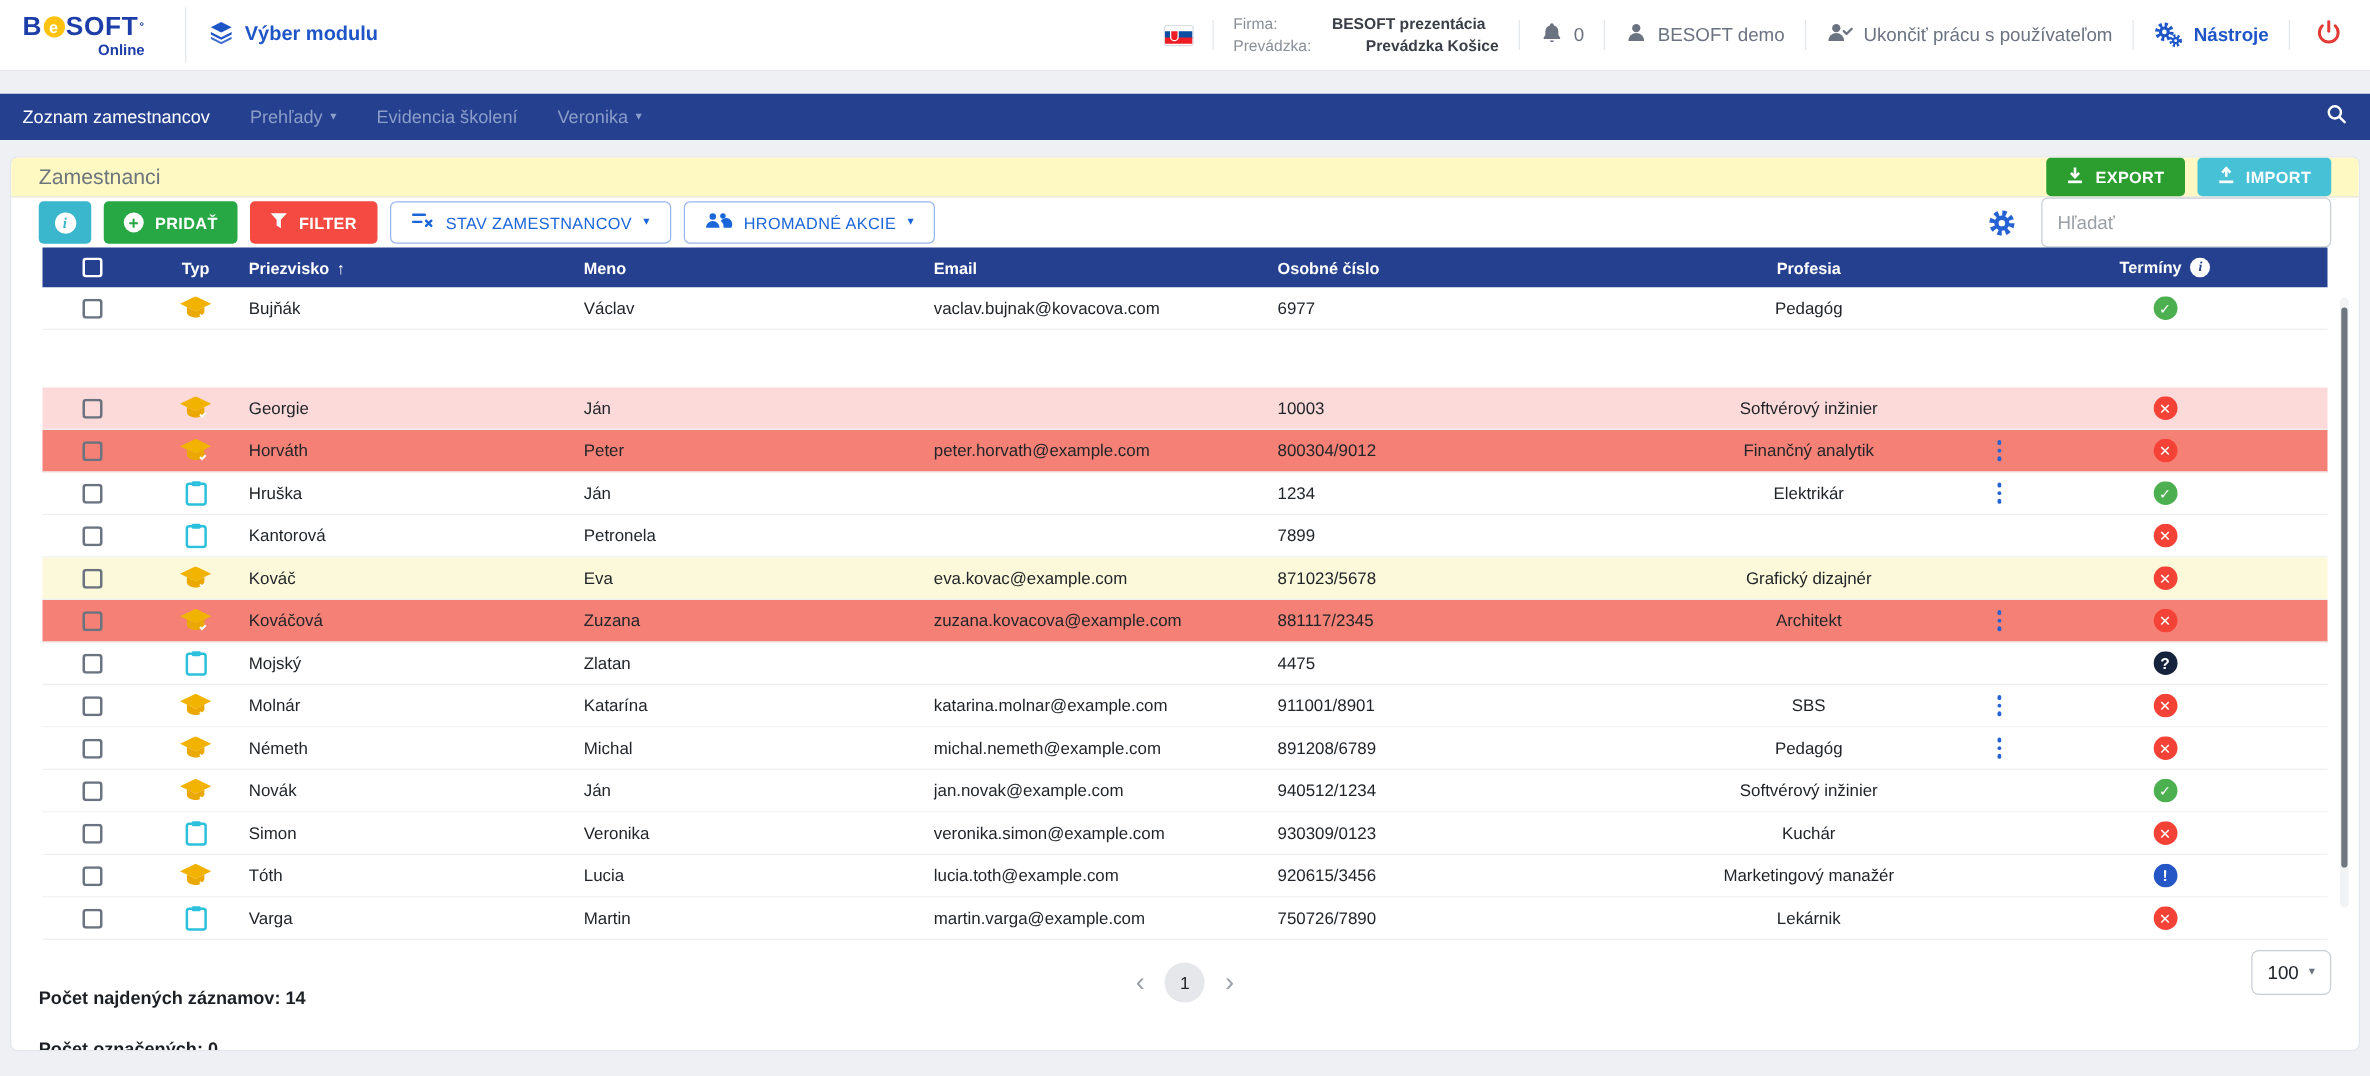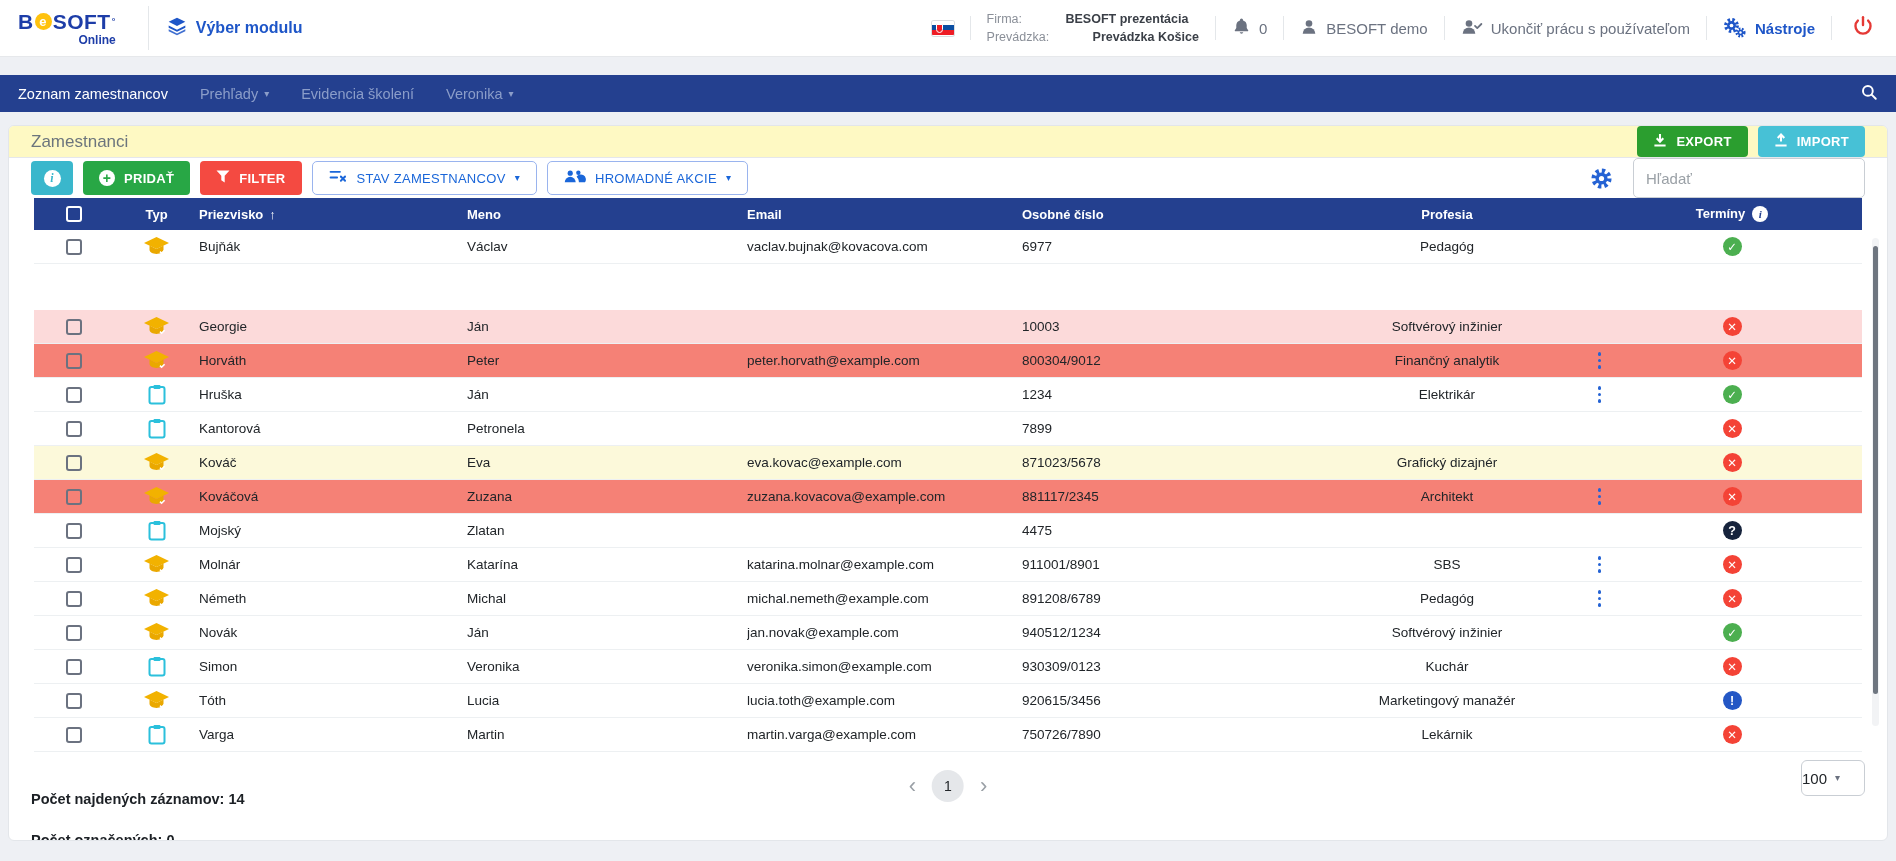--- a/index.html
+++ b/index.html
@@ -114,21 +114,21 @@
   .scrollbar-thumb { position:absolute; top:8px; left:1px; width:5px; height:448px; background:#6f7680; border-radius:3px; cursor:pointer; }
 
   
   .card-footer { position:relative; flex:1; padding:14px 22px 0 22px; }
   .count-line { font-size:14.5px; font-weight:700; color:#1c2025; margin-bottom:8px;margin-top:25px; }
   .pagination { position:absolute; left:50%; top:18px; transform:translateX(-50%); display:flex; align-items:center; gap:16px; }
   .pg-chevron { color:#9aa0a6; font-size:22px; line-height:1; cursor:pointer; }
   .pg-page { width:32px; height:32px; border-radius:50%; background:#e5e7ea; color:#212529; font-size:14px;
              display:flex; align-items:center; justify-content:center; cursor:pointer; }
   .page-size { position:absolute; right:22px; top:8px; width:64px; height:36px; border:1px solid #c9ced4; border-radius:6px;
-               display:flex; align-items:center; justify-content:flex-start; gap:8px; font-size:15px; color:#212529; cursor:pointer; }
+               display:flex; align-items:center; justify-content:center; gap:8px; font-size:15px; color:#212529; cursor:pointer; }
   .page-size .caret { color:#6b7280; }
 </style>
 </head>
 <body>
 
 <div class="topbar">
   <div class="logo">
     <span class="logo-line1">
         <span>B</span>
         <span class="e-disc">e</span>

